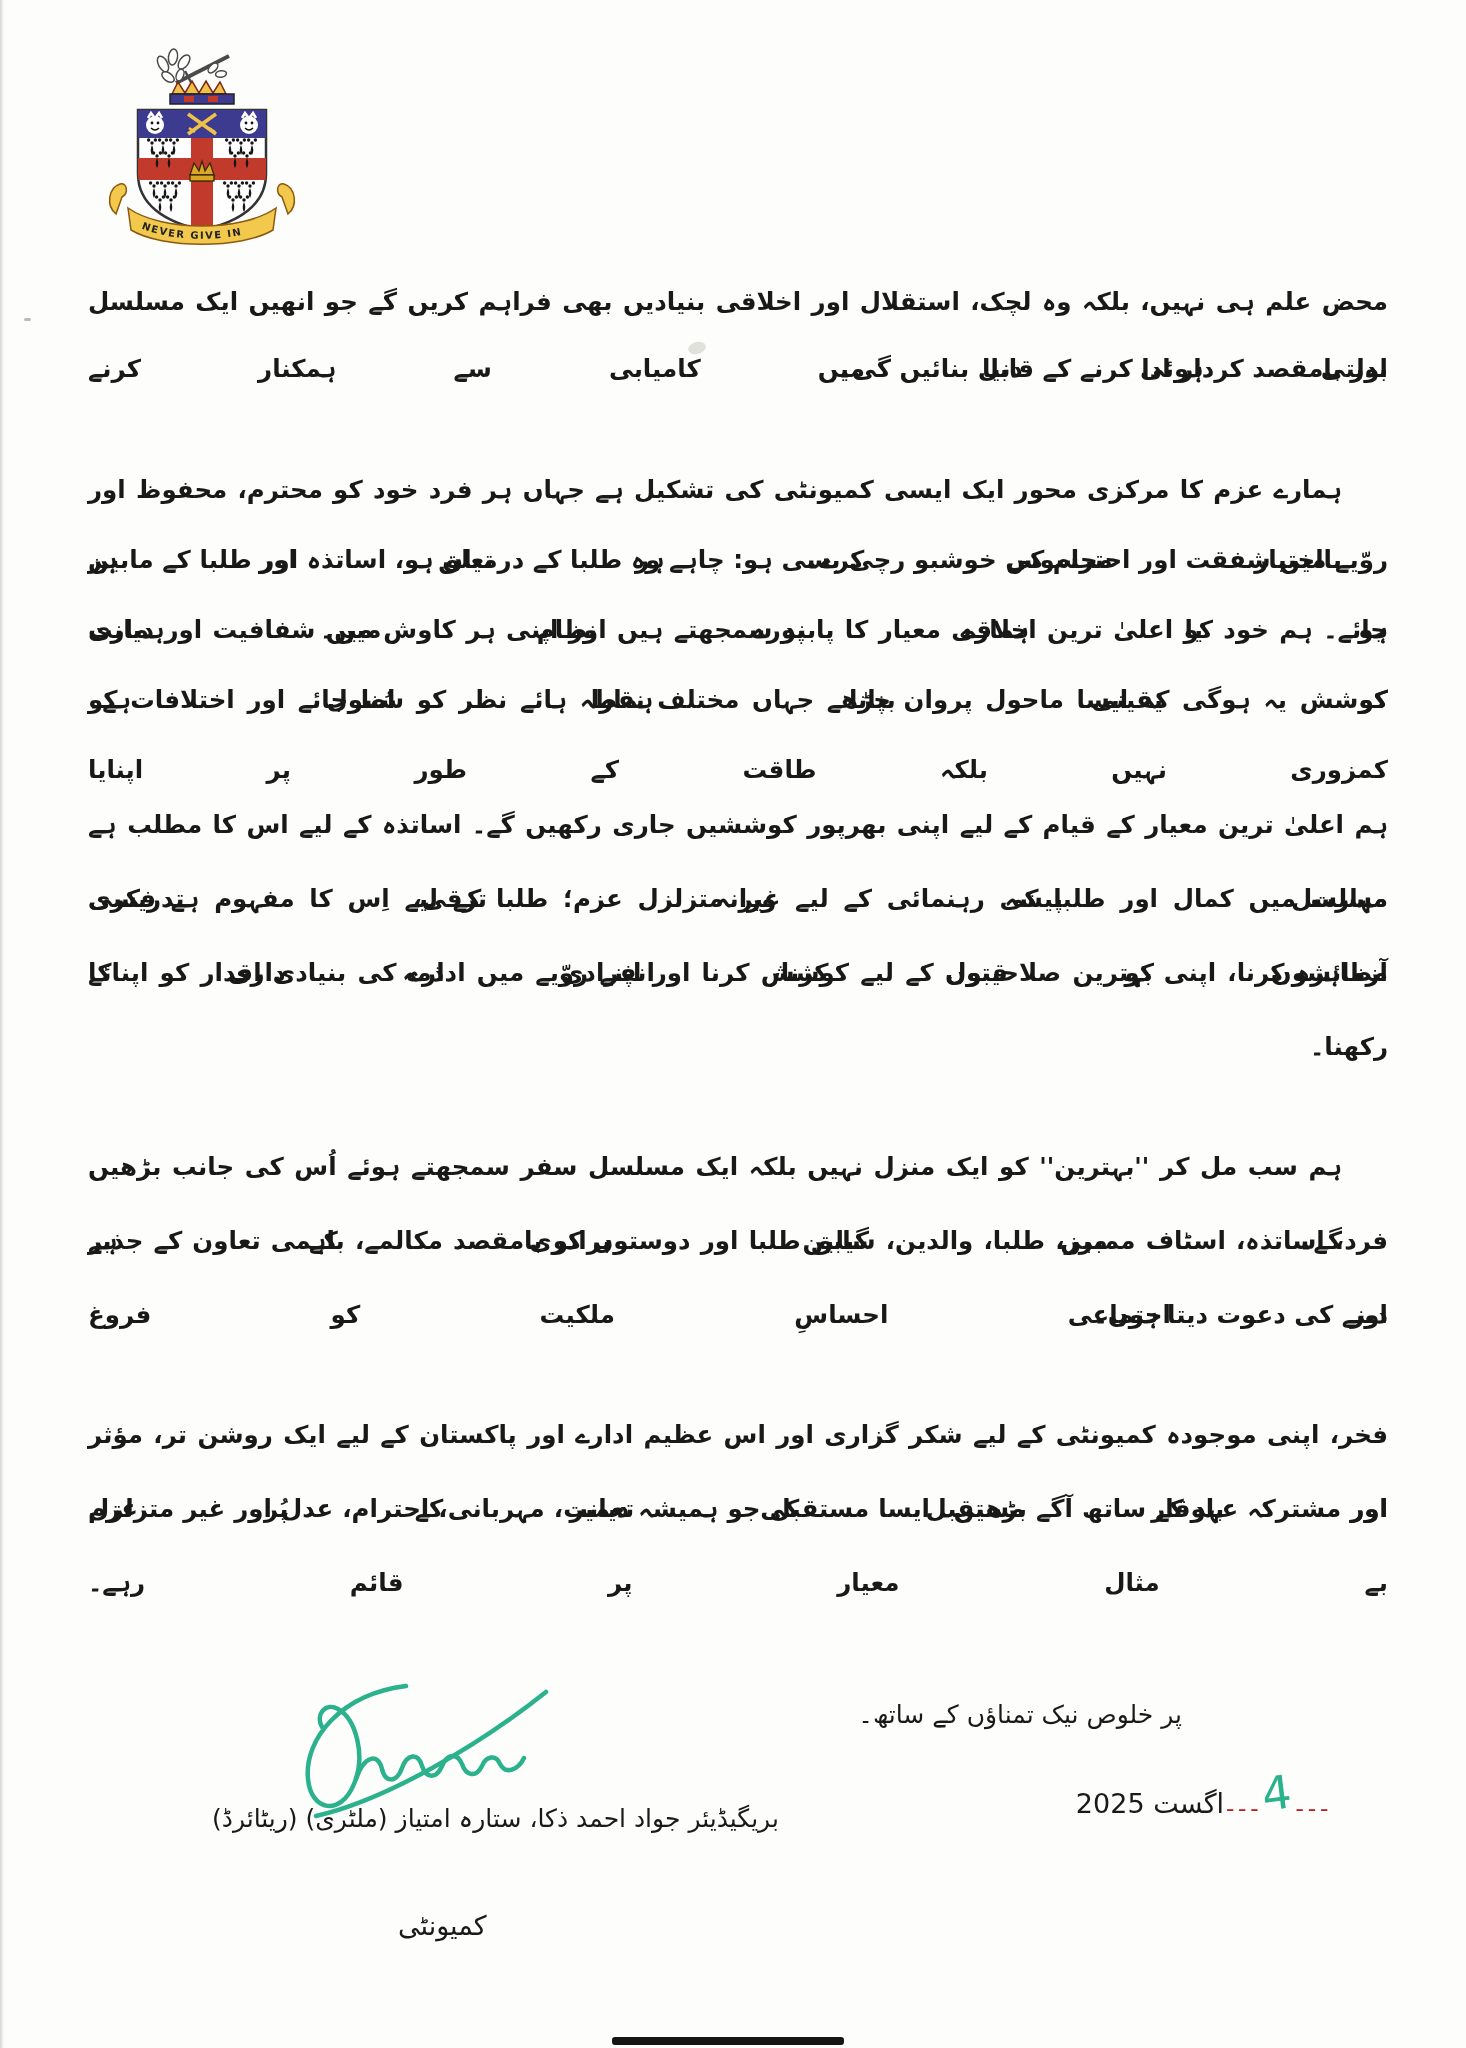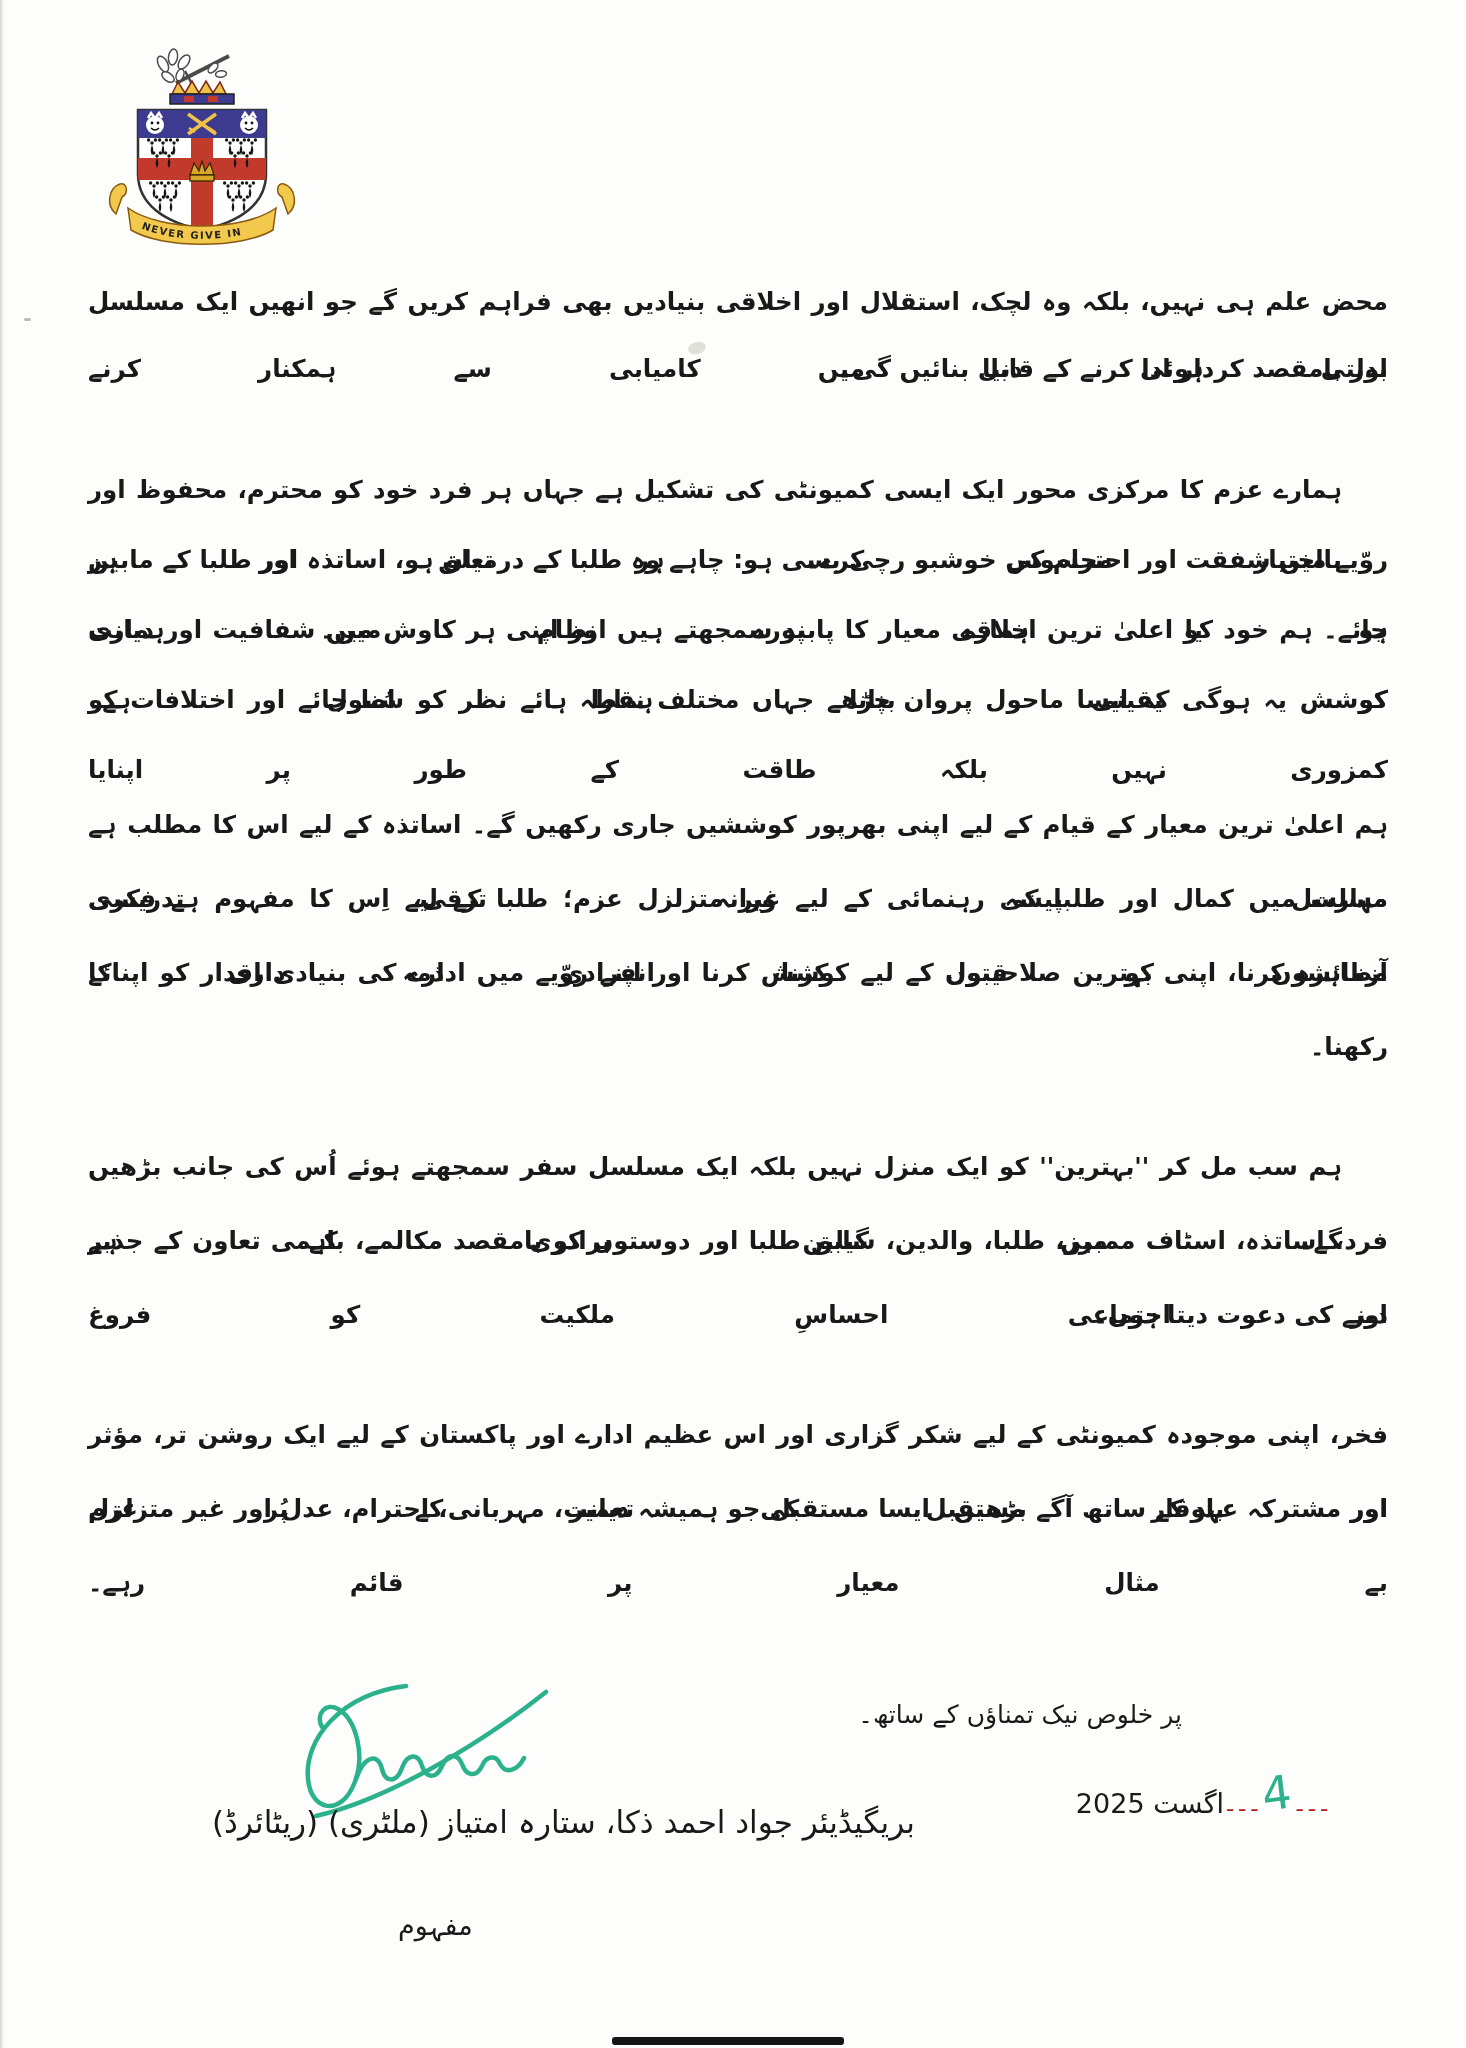--- a/index.html
+++ b/index.html
@@ -23,21 +23,21 @@
   .line.ind{padding-right:46px;}
   .p1{top:268px;} .p2{top:455px;} .p3{top:788px;} .p4{top:1130px;margin-left:24px;} .p5{top:1398px;}
   .closing{position:absolute;top:1700px;right:284px;direction:rtl;font-size:25px;}
   .signature{position:absolute;left:286px;top:1664px;width:300px;height:175px;}
   .date-line{position:absolute;top:1788px;right:136px;direction:rtl;
     display:flex;align-items:center;font-size:27px;}
   .date-line .dash{font-size:20px;letter-spacing:2px;color:#b91c1c;padding:0 3px;}
   .date-line .day{
     color:#2bb28c;font-size:46px;line-height:40px;
     transform:rotate(-7deg);margin:-22px 2px 0 2px;font-weight:400;}
-  .signatory{position:absolute;top:1804px;left:212px;direction:rtl;font-size:31px;}
+  .signatory{position:absolute;top:1804px;left:212px;direction:rtl;font-size:25px;}
   .designation{position:absolute;top:1910px;left:398px;direction:rtl;font-size:27px;}
   .artifact-bottom{position:absolute;left:612px;top:2037px;width:232px;height:8px;
     background:#151515;border-radius:3px;}
   .artifact-smudge{position:absolute;left:688px;top:342px;width:18px;height:12px;
     background:#d9d9d3;border-radius:50%;opacity:.8;transform:rotate(-15deg);}
   .artifact-dot{position:absolute;left:24px;top:318px;width:7px;height:3px;
     background:#8f8f8a;opacity:.6;border-radius:2px;}
 </style>
 </head>
 <body>
@@ -183,18 +183,18 @@
   </svg>
 
   <div class="date-line">
     <span class="dash">ـ ـ ـ</span>
     <span class="day">4</span>
     <span class="dash">ـ ـ ـ</span>
     <span>اگست 2025</span>
   </div>
 
   <div class="signatory">بریگیڈیئر جواد احمد ذکا، ستارہ امتیاز (ملٹری) (ریٹائرڈ)</div>
-  <div class="designation">مفہوم</div>
+  <div class="designation">کمیونٹی</div>
 
   <div class="artifact-smudge"></div>
   <div class="artifact-dot"></div>
   <div class="artifact-bottom"></div>
 </div>
 
 </body></html>

